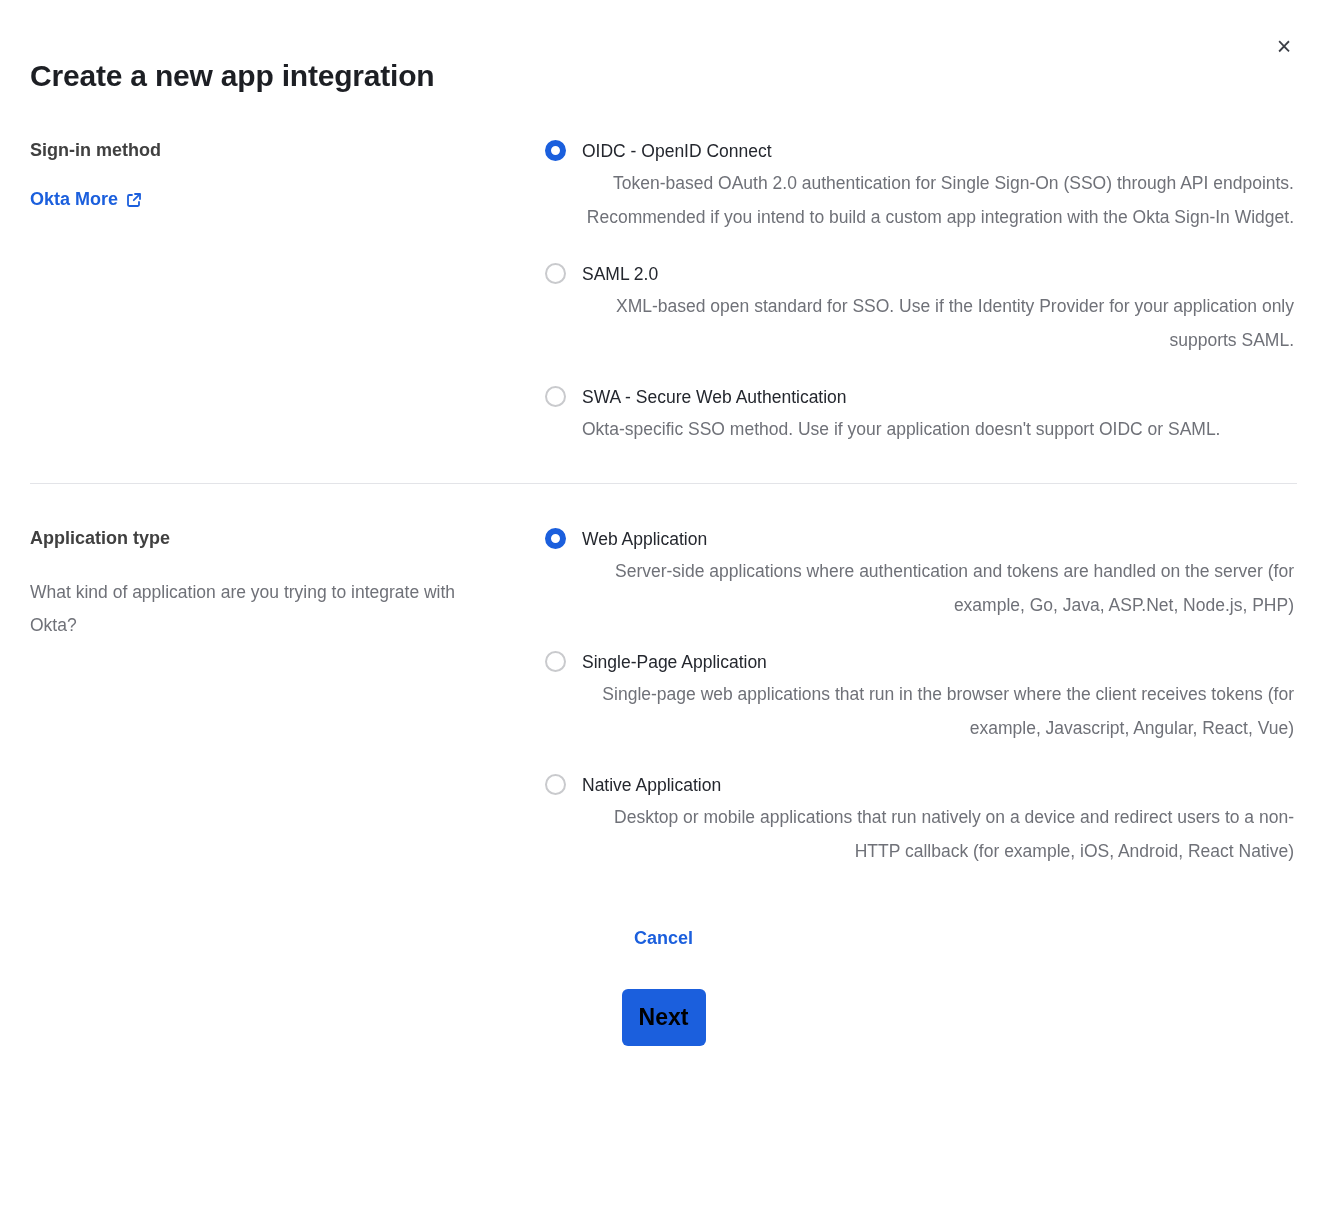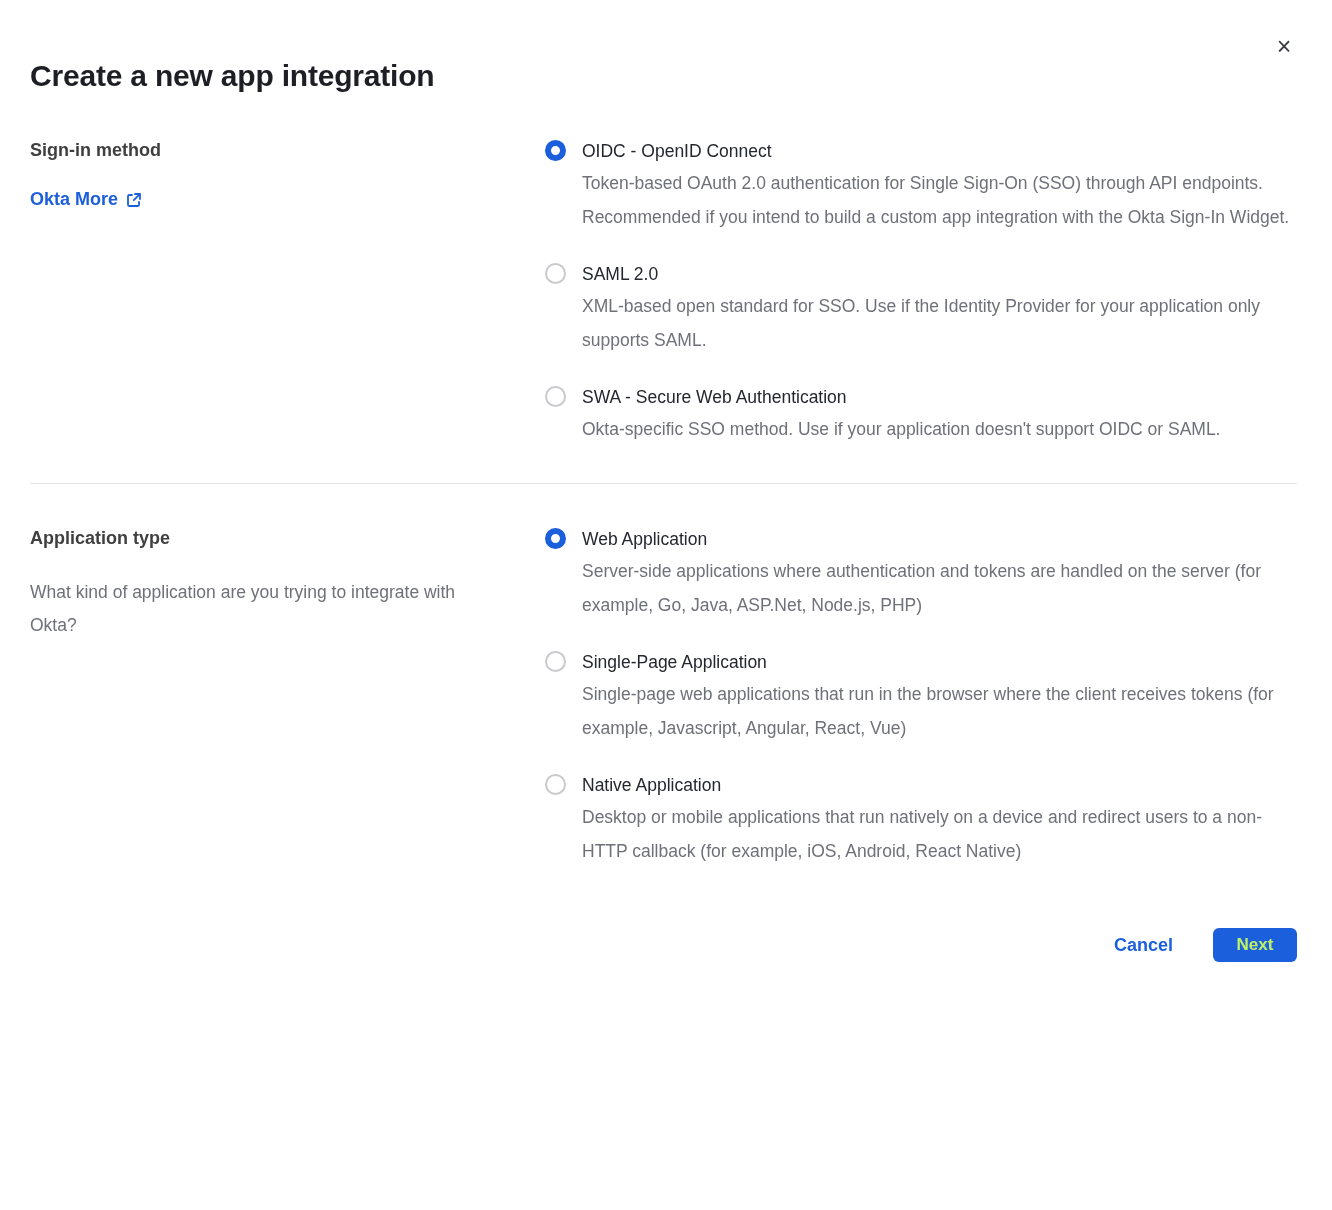--- a/index.html
+++ b/index.html
@@ -99,53 +99,55 @@
     font-size: 17.5px;
     line-height: 26px;
     font-weight: 500;
     color: #24272e;
     margin-bottom: 2px;
   }
   .opt-desc {
     font-size: 17.5px;
     line-height: 34px;
     color: #6f7178;
+    text-align: right;
   }
   hr.divider {
     border: none;
     border-top: 1px solid #e3e4e8;
     margin: 37px 0 0 0;
   }
   .section.second { margin-top: 42px; }
   .footer {
     display: flex;
-    justify-content: flex-end;
+    justify-content: center;
     align-items: center;
     gap: 40px;
     margin-top: 60px;
+    flex-direction: column;
   }
   .cancel-btn {
     border: none;
     background: transparent;
     font-size: 18px;
     font-weight: 700;
     color: #1b5fdd;
     cursor: pointer;
     padding: 0;
     font-family: "Liberation Sans", sans-serif;
   }
   .next-btn {
     border: none;
     background: #1b5fdd;
-    color: #bef264;
-    font-size: 17px;
+    color: #000000;
+    font-size: 23px;
     font-weight: 700;
     padding: 0;
     width: 84px;
-    height: 34px;
+    height: 57px;
     border-radius: 6px;
     cursor: pointer;
     font-family: "Liberation Sans", sans-serif;
   }
 </style>
 </head>
 <body>
 
 <div class="dialog">
 

